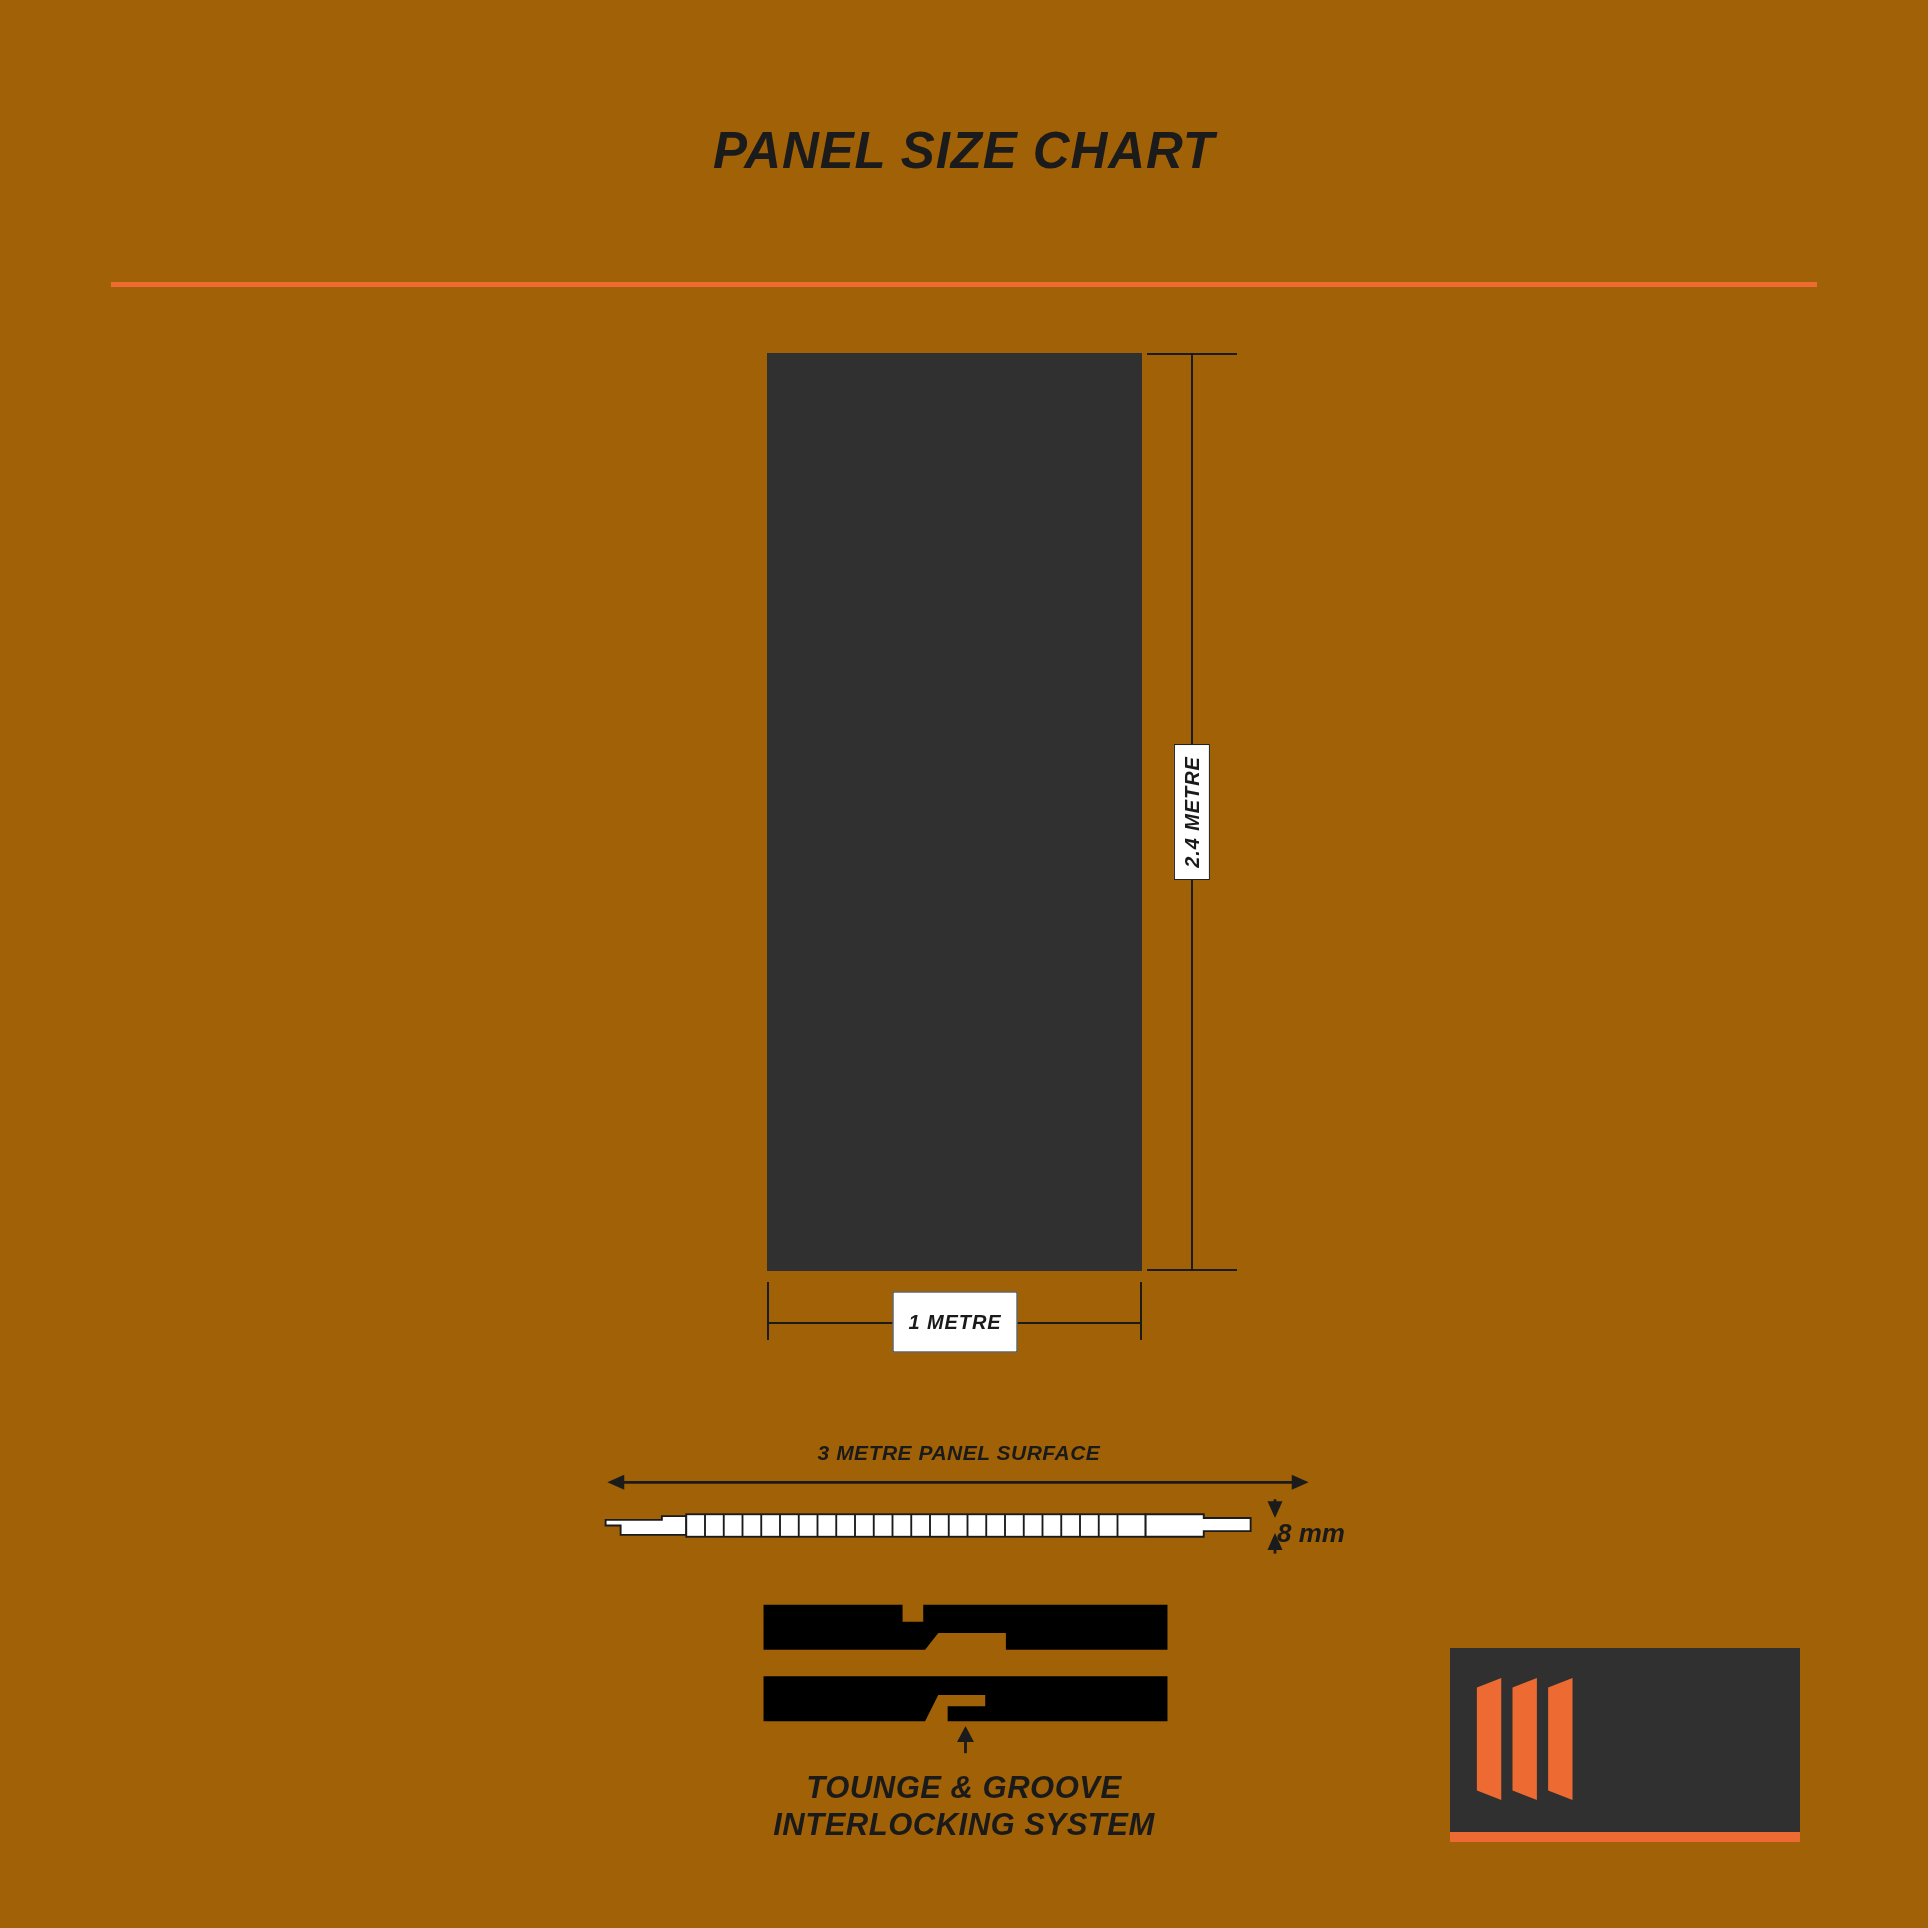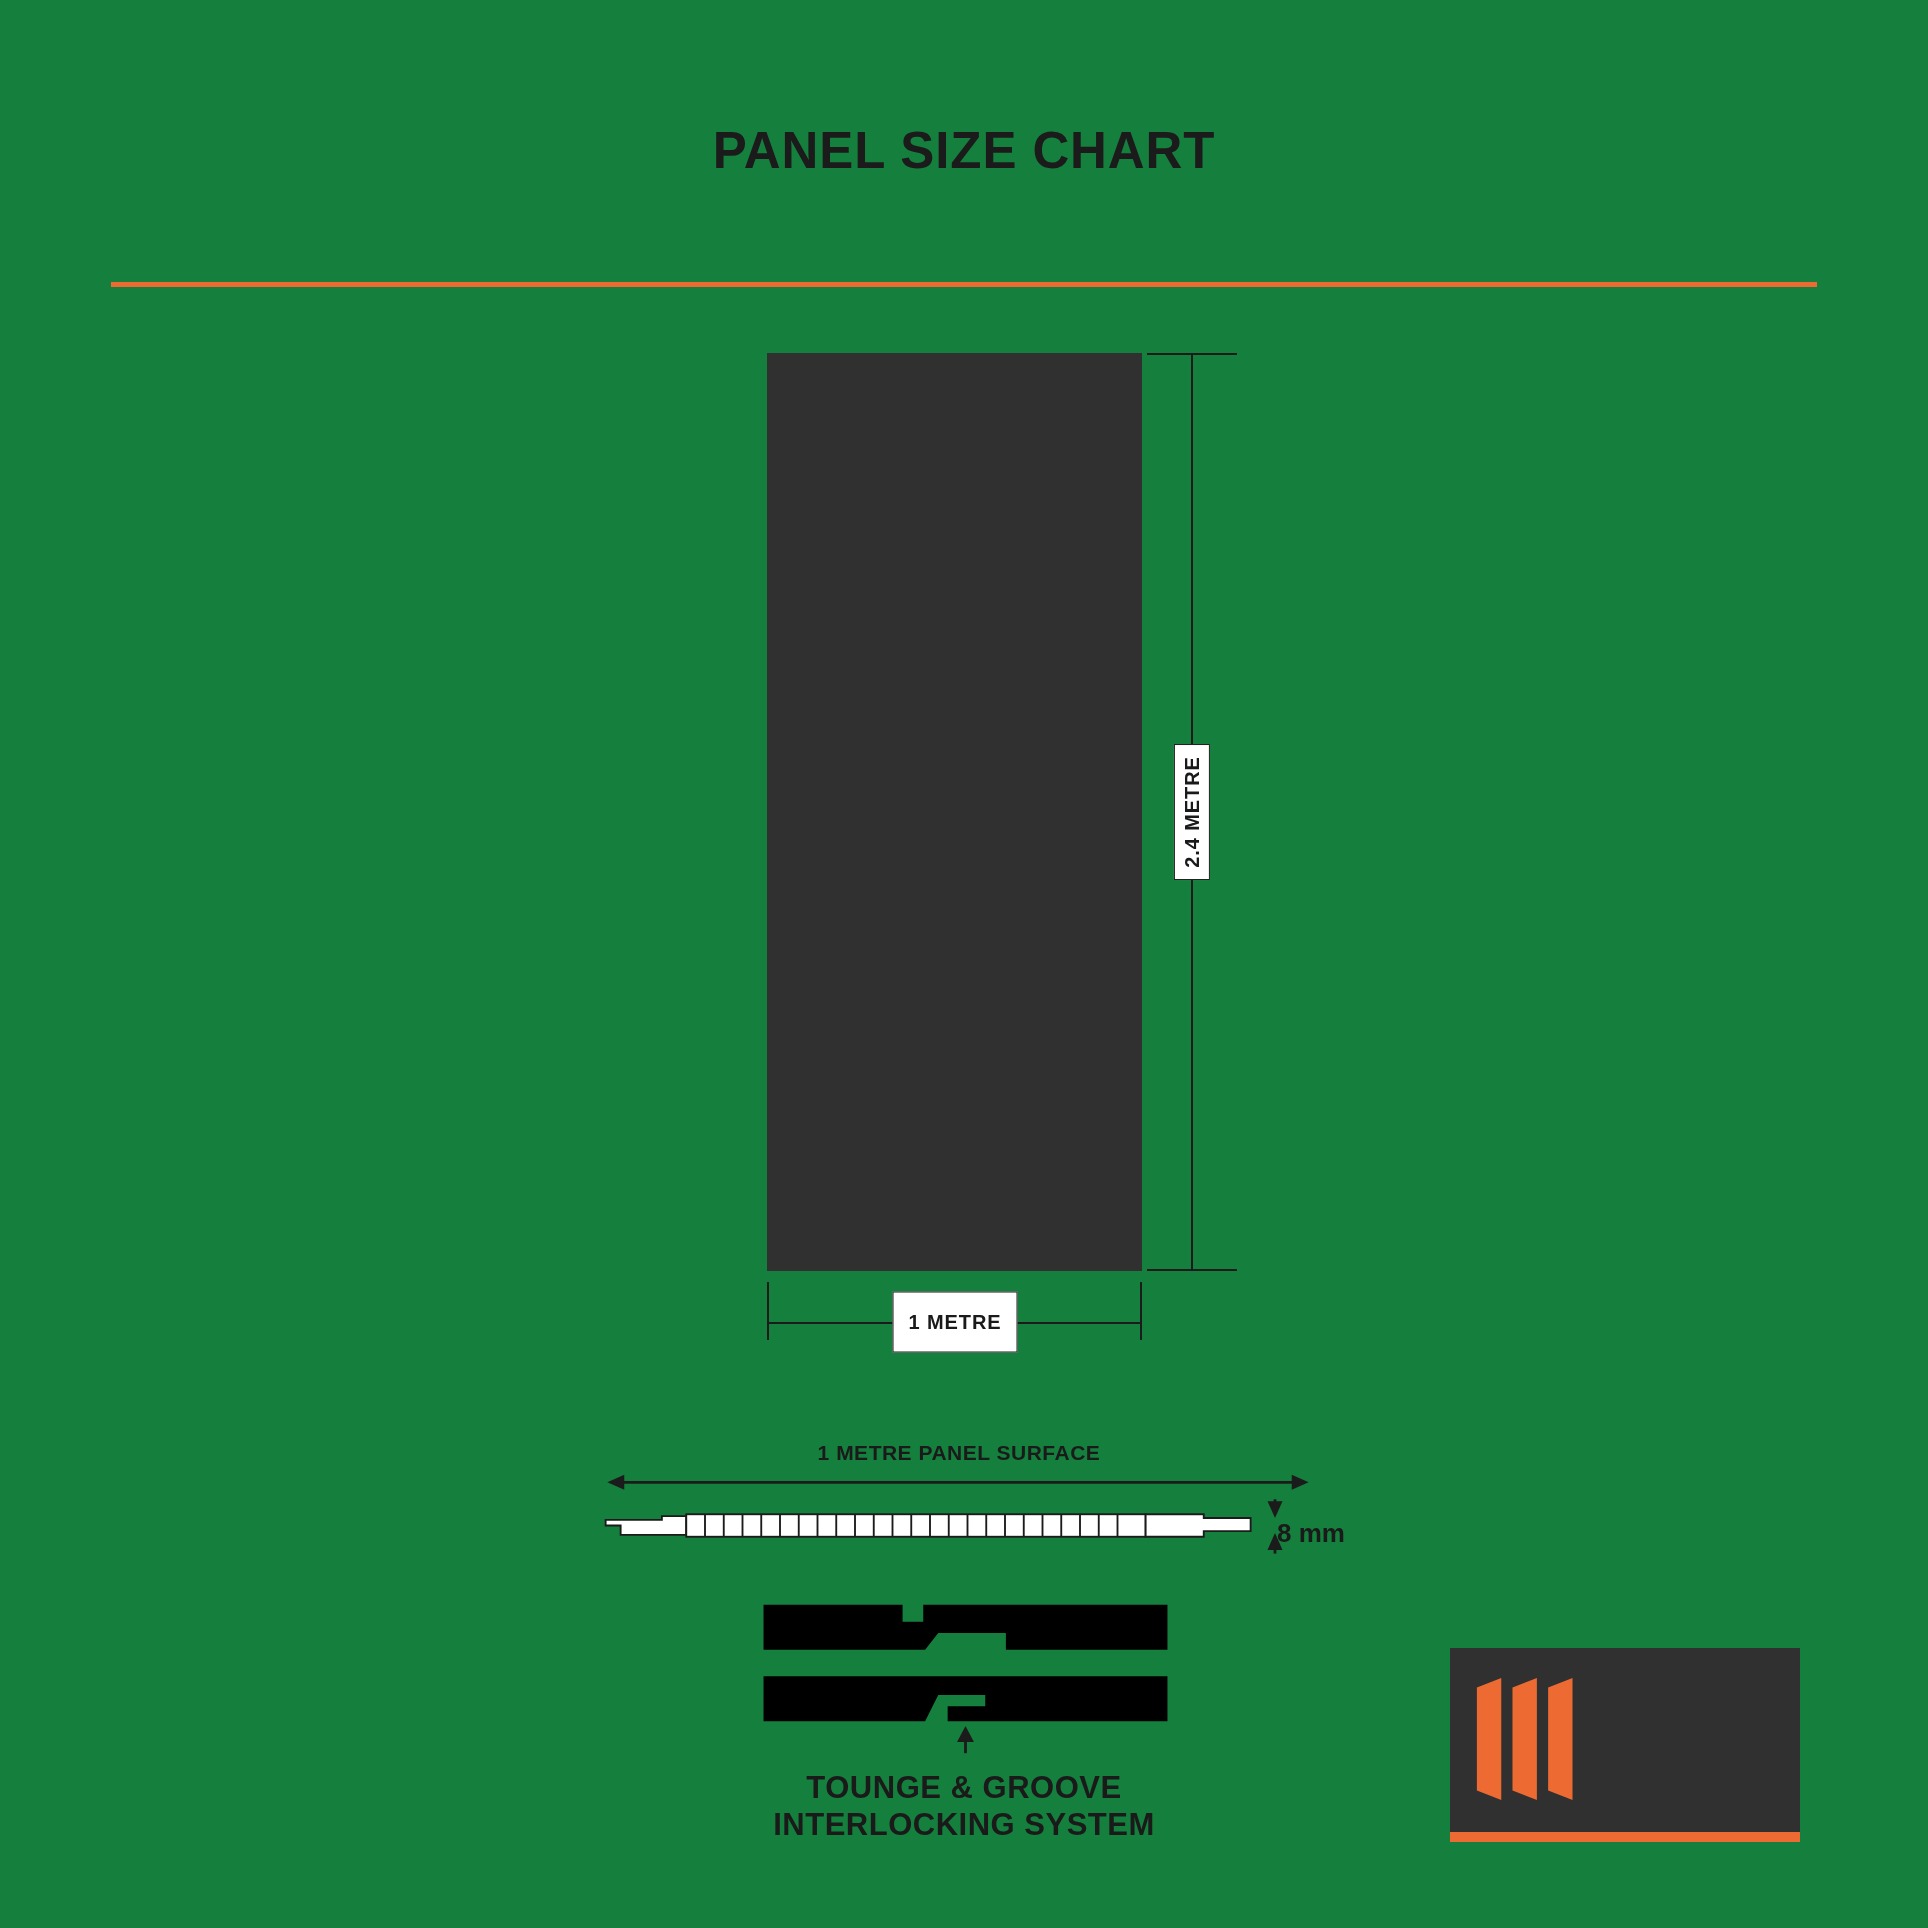--- a/index.html
+++ b/index.html
@@ -12,21 +12,22 @@
     height: 1928px;
     font-family: "Liberation Sans", sans-serif;
     color: #1a1a1a;
     position: relative;
     overflow: hidden;
   }
 
   .page {
     position: absolute;
     inset: 0;
-    background: #15803d;
+    background: #a16207;
+    font-style: italic;
   }
 
   
   .title {
     position: absolute;
     top: 121px;
     left: 0;
     width: 100%;
     text-align: center;
     font-size: 51px;
@@ -243,21 +244,21 @@
   <div class="dim-v-tick-top"></div>
   <div class="dim-v-tick-bottom"></div>
   <div class="dim-v-line"></div>
   <div class="dim-v-label">2.4 METRE</div>
 
   <div class="dim-h-tick-left"></div>
   <div class="dim-h-tick-right"></div>
   <div class="dim-h-line"></div>
   <div class="dim-h-label">1 METRE</div>
 
-  <div class="surface-label">1 METRE PANEL SURFACE</div>
+  <div class="surface-label">3 METRE PANEL SURFACE</div>
 
   <svg class="arrow-row" width="702" height="22.6" viewBox="0 0 745 24">
     <line x1="14" y1="12" x2="731" y2="12" stroke="#1b1b1b" stroke-width="3"></line>
     <polygon points="0,12 18,4 18,20" fill="#1b1b1b"></polygon>
     <polygon points="745,12 727,4 727,20" fill="#1b1b1b"></polygon>
   </svg>
 
   <svg class="profile-svg" width="734" height="75" viewBox="0 0 780 80">
 
     <path d="M12,34 L72,34 L72,30 L98,30 L98,50 L28,50 L28,40 L12,40 Z" fill="#ffffff" stroke="#1b1b1b" stroke-width="2"></path>

